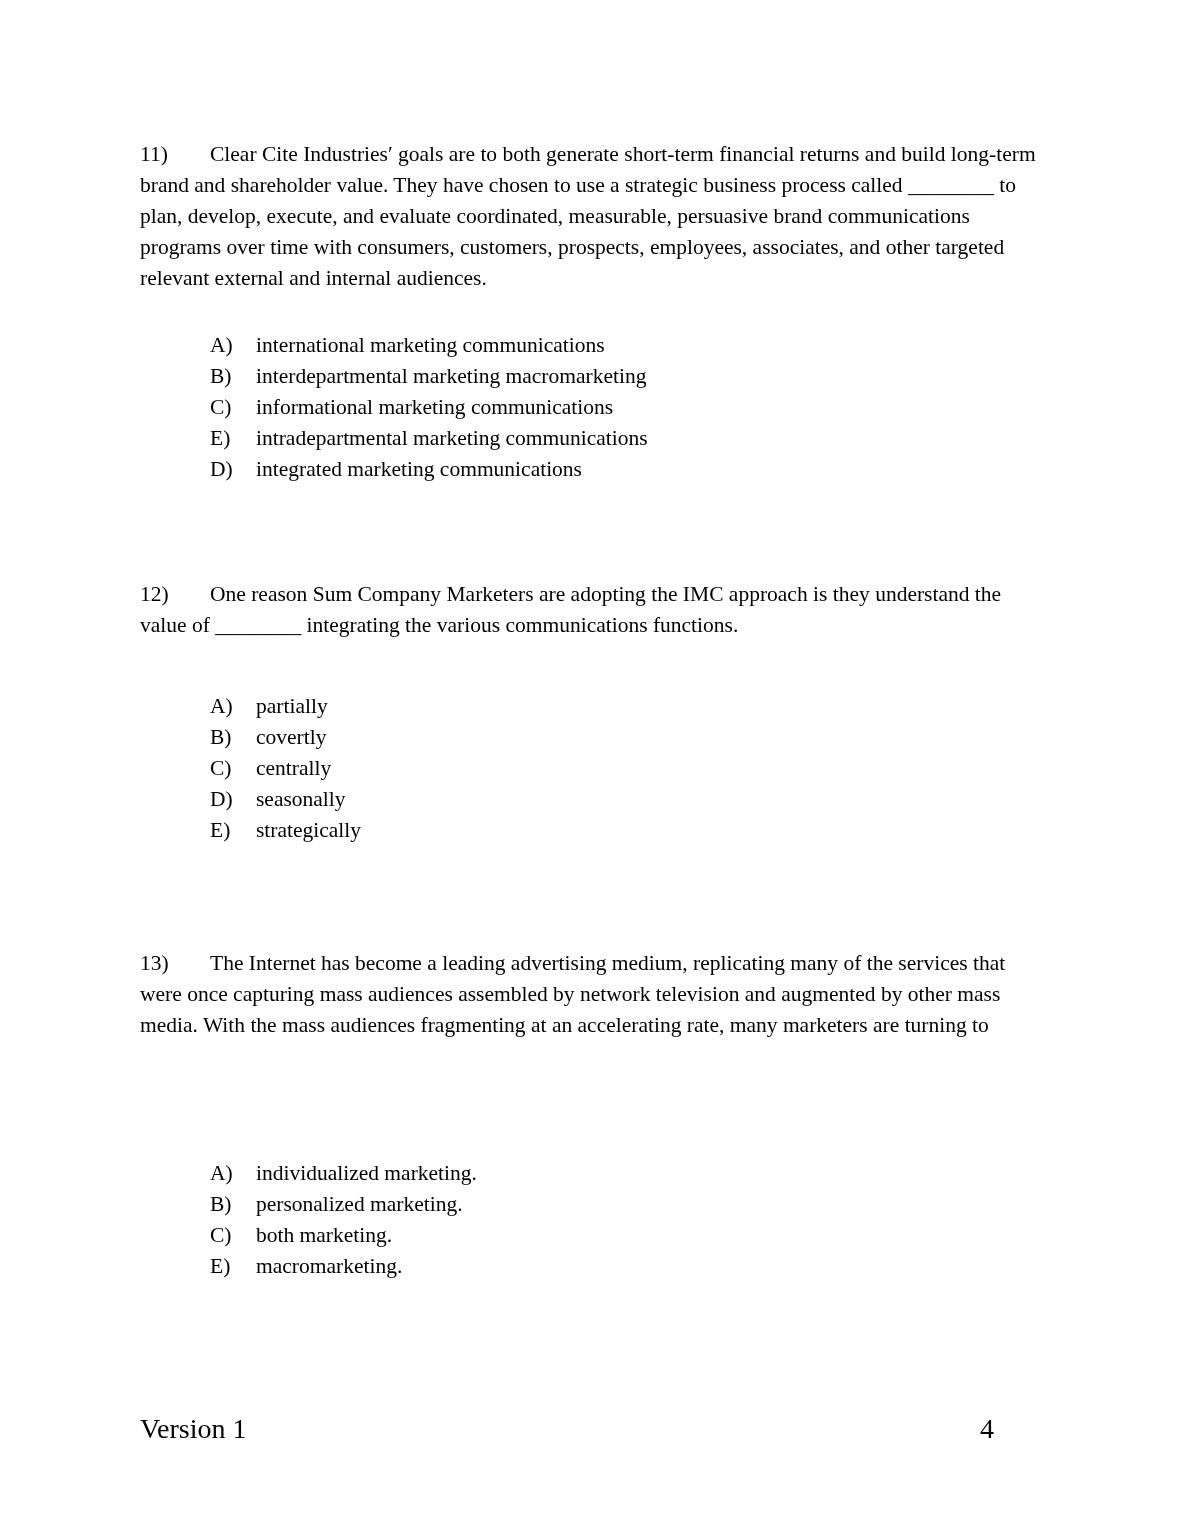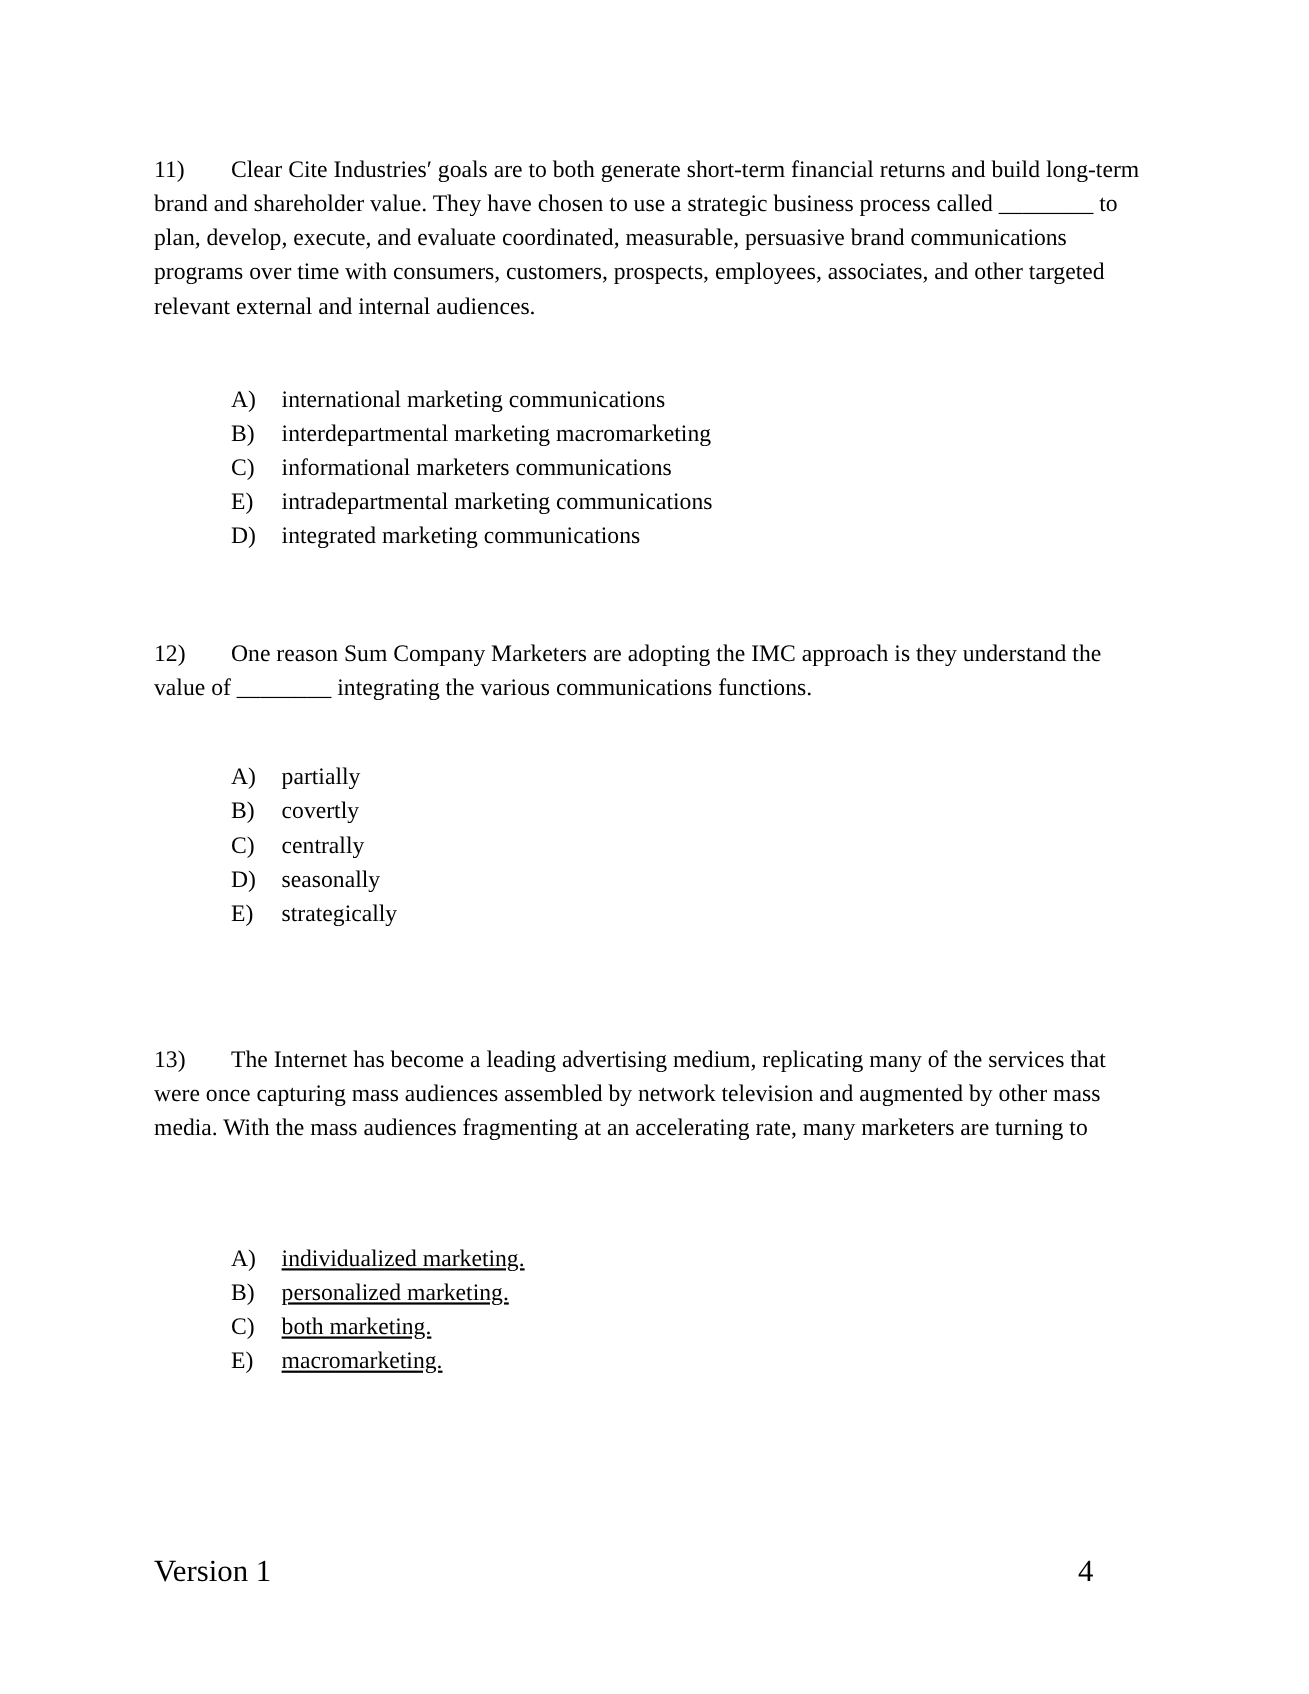--- a/index.html
+++ b/index.html
@@ -11,43 +11,43 @@
     .opt { white-space: nowrap; }
     .opt .letter { display: inline-block; width: 46px; }
     .footer { position: absolute; top: 1413px; font-family: Liberation Serif, serif; font-size: 28px; }
   </style>
 </head>
 <body>
 
 <div class="q" style="top:139px;">
   <span class="qnum">11)</span><span>Clear Cite Industries′ goals are to both generate short-term financial returns and build long-term brand and shareholder value. They have chosen to use a strategic business process called ________ to plan, develop, execute, and evaluate coordinated, measurable, persuasive brand communications programs over time with consumers, customers, prospects, employees, associates, and other targeted relevant external and internal audiences.</span>
 </div>
-<div class="opts" style="top:348px;">
+<div class="opts" style="top:330px;">
   <div class="opt"><span class="letter">A)</span><span>international marketing communications</span></div>
   <div class="opt"><span class="letter">B)</span><span>interdepartmental marketing macromarketing</span></div>
-  <div class="opt"><span class="letter">C)</span><span>informational marketers communications</span></div>
+  <div class="opt"><span class="letter">C)</span><span>informational marketing communications</span></div>
   <div class="opt"><span class="letter">E)</span><span>intradepartmental marketing communications</span></div>
   <div class="opt"><span class="letter">D)</span><span>integrated marketing communications</span></div>
 </div>
 
 <div class="q" style="top:579px;">
   <span class="qnum">12)</span><span>One reason Sum Company Marketers are adopting the IMC approach is they understand the value of ________ integrating the various communications functions.</span>
 </div>
 <div class="opts" style="top:691px;">
   <div class="opt"><span class="letter">A)</span><span>partially</span></div>
   <div class="opt"><span class="letter">B)</span><span>covertly</span></div>
   <div class="opt"><span class="letter">C)</span><span>centrally</span></div>
   <div class="opt"><span class="letter">D)</span><span>seasonally</span></div>
   <div class="opt"><span class="letter">E)</span><span>strategically</span></div>
 </div>
 
 <div class="q" style="top:948px;">
   <span class="qnum">13)</span><span>The Internet has become a leading advertising medium, replicating many of the services that were once capturing mass audiences assembled by network television and augmented by other mass media. With the mass audiences fragmenting at an accelerating rate, many marketers are turning to</span>
 </div>
-<div class="opts" style="top:1129px;text-decoration:underline;">
+<div class="opts" style="top:1158px;">
   <div class="opt"><span class="letter">A)</span><span>individualized marketing.</span></div>
   <div class="opt"><span class="letter">B)</span><span>personalized marketing.</span></div>
   <div class="opt"><span class="letter">C)</span><span>both marketing.</span></div>
   <div class="opt"><span class="letter">E)</span><span>macromarketing.</span></div>
 </div>
 
 <div class="footer" style="left:140px;">Version 1</div>
 <div class="footer" style="left:980px;">4</div>
 
 </body></html>

